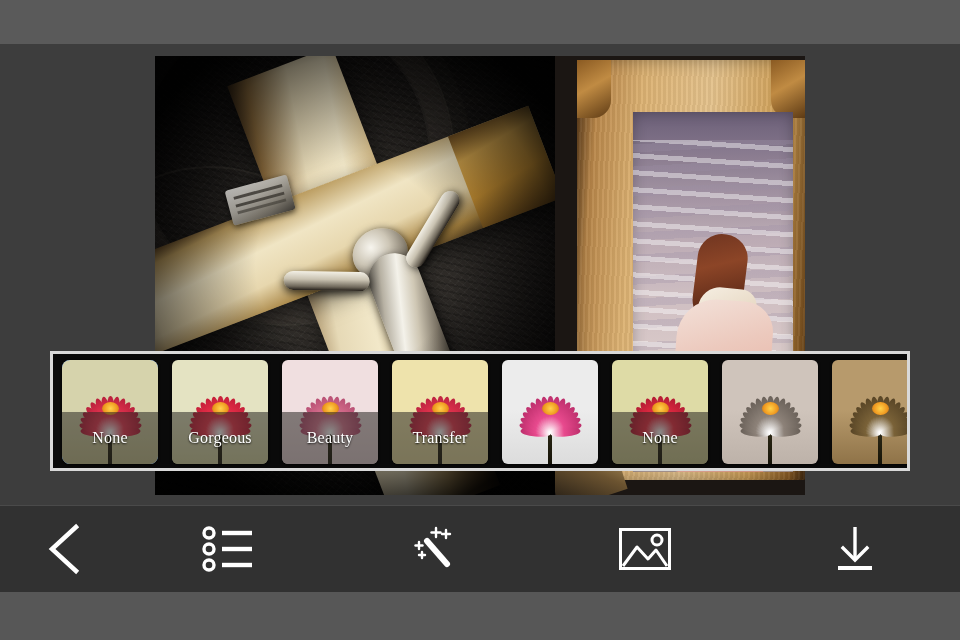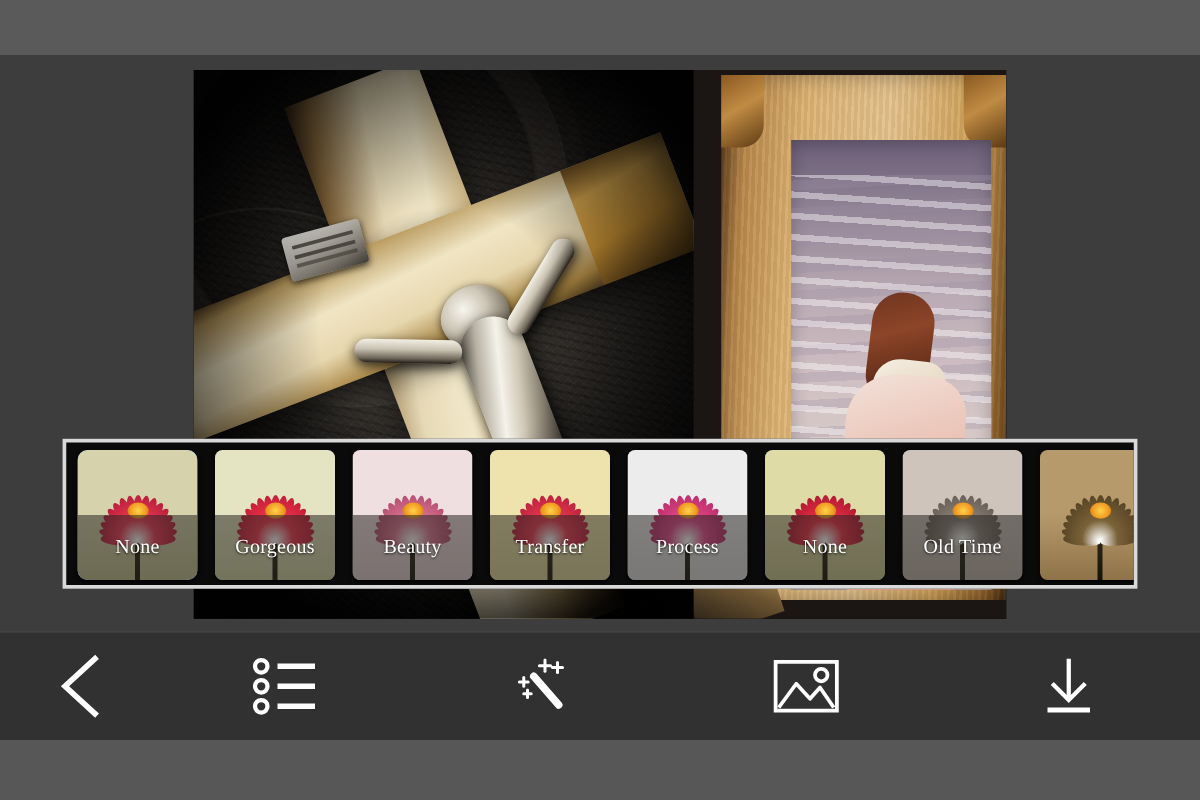--- a/index.html
+++ b/index.html
@@ -485,21 +485,20 @@
               <div class="petal" style="height: 37px; transform: rotate(21.5deg); background: linear-gradient(rgb(189, 47, 108) 0%, rgb(232, 74, 142) 55%, rgb(255, 255, 255) 100%);"></div>
               <div class="petal" style="height: 36px; transform: rotate(32.3deg); background: linear-gradient(rgb(189, 47, 108) 0%, rgb(232, 74, 142) 55%, rgb(255, 255, 255) 100%);"></div>
               <div class="petal" style="height: 35px; transform: rotate(43deg); background: linear-gradient(rgb(189, 47, 108) 0%, rgb(232, 74, 142) 55%, rgb(255, 255, 255) 100%);"></div>
               <div class="petal" style="height: 34px; transform: rotate(53.8deg); background: linear-gradient(rgb(189, 47, 108) 0%, rgb(232, 74, 142) 55%, rgb(255, 255, 255) 100%);"></div>
               <div class="petal" style="height: 33px; transform: rotate(64.5deg); background: linear-gradient(rgb(189, 47, 108) 0%, rgb(232, 74, 142) 55%, rgb(255, 255, 255) 100%);"></div>
               <div class="petal" style="height: 32px; transform: rotate(75.3deg); background: linear-gradient(rgb(189, 47, 108) 0%, rgb(232, 74, 142) 55%, rgb(255, 255, 255) 100%);"></div>
               <div class="petal" style="height: 30px; transform: rotate(86deg); background: linear-gradient(rgb(189, 47, 108) 0%, rgb(232, 74, 142) 55%, rgb(255, 255, 255) 100%);"></div>
               <div class="core"></div>
             </div>
           </div>
-          <div class="thumb-label">Process</div>
         </div>
         <div class="thumb">
           <div class="thumb-img">
             <div class="flower-bg" style="background: linear-gradient(rgb(222, 219, 166) 0%, rgb(222, 219, 166) 48%, rgb(201, 198, 143) 100%);"></div>
             <div class="stem"></div>
             <div class="petals">
               <div class="petal" style="height: 30px; transform: rotate(-86deg); background: linear-gradient(rgb(179, 27, 51) 0%, rgb(240, 48, 70) 55%, rgb(255, 255, 255) 100%);"></div>
               <div class="petal" style="height: 32px; transform: rotate(-75.3deg); background: linear-gradient(rgb(179, 27, 51) 0%, rgb(240, 48, 70) 55%, rgb(255, 255, 255) 100%);"></div>
               <div class="petal" style="height: 33px; transform: rotate(-64.5deg); background: linear-gradient(rgb(179, 27, 51) 0%, rgb(240, 48, 70) 55%, rgb(255, 255, 255) 100%);"></div>
               <div class="petal" style="height: 34px; transform: rotate(-53.8deg); background: linear-gradient(rgb(179, 27, 51) 0%, rgb(240, 48, 70) 55%, rgb(255, 255, 255) 100%);"></div>
@@ -539,21 +538,20 @@
               <div class="petal" style="height: 37px; transform: rotate(21.5deg); background: linear-gradient(rgb(106, 97, 89) 0%, rgb(141, 130, 121) 55%, rgb(255, 255, 255) 100%);"></div>
               <div class="petal" style="height: 36px; transform: rotate(32.3deg); background: linear-gradient(rgb(106, 97, 89) 0%, rgb(141, 130, 121) 55%, rgb(255, 255, 255) 100%);"></div>
               <div class="petal" style="height: 35px; transform: rotate(43deg); background: linear-gradient(rgb(106, 97, 89) 0%, rgb(141, 130, 121) 55%, rgb(255, 255, 255) 100%);"></div>
               <div class="petal" style="height: 34px; transform: rotate(53.8deg); background: linear-gradient(rgb(106, 97, 89) 0%, rgb(141, 130, 121) 55%, rgb(255, 255, 255) 100%);"></div>
               <div class="petal" style="height: 33px; transform: rotate(64.5deg); background: linear-gradient(rgb(106, 97, 89) 0%, rgb(141, 130, 121) 55%, rgb(255, 255, 255) 100%);"></div>
               <div class="petal" style="height: 32px; transform: rotate(75.3deg); background: linear-gradient(rgb(106, 97, 89) 0%, rgb(141, 130, 121) 55%, rgb(255, 255, 255) 100%);"></div>
               <div class="petal" style="height: 30px; transform: rotate(86deg); background: linear-gradient(rgb(106, 97, 89) 0%, rgb(141, 130, 121) 55%, rgb(255, 255, 255) 100%);"></div>
               <div class="core"></div>
             </div>
           </div>
-          <div class="thumb-label">Old Time</div>
         </div>
         <div class="thumb">
           <div class="thumb-img">
             <div class="flower-bg" style="background: linear-gradient(rgb(183, 154, 108) 0%, rgb(183, 154, 108) 48%, rgb(143, 115, 72) 100%);"></div>
             <div class="stem"></div>
             <div class="petals">
               <div class="petal" style="height: 30px; transform: rotate(-86deg); background: linear-gradient(rgb(88, 69, 38) 0%, rgb(122, 98, 56) 55%, rgb(255, 255, 255) 100%);"></div>
               <div class="petal" style="height: 32px; transform: rotate(-75.3deg); background: linear-gradient(rgb(88, 69, 38) 0%, rgb(122, 98, 56) 55%, rgb(255, 255, 255) 100%);"></div>
               <div class="petal" style="height: 33px; transform: rotate(-64.5deg); background: linear-gradient(rgb(88, 69, 38) 0%, rgb(122, 98, 56) 55%, rgb(255, 255, 255) 100%);"></div>
               <div class="petal" style="height: 34px; transform: rotate(-53.8deg); background: linear-gradient(rgb(88, 69, 38) 0%, rgb(122, 98, 56) 55%, rgb(255, 255, 255) 100%);"></div>

